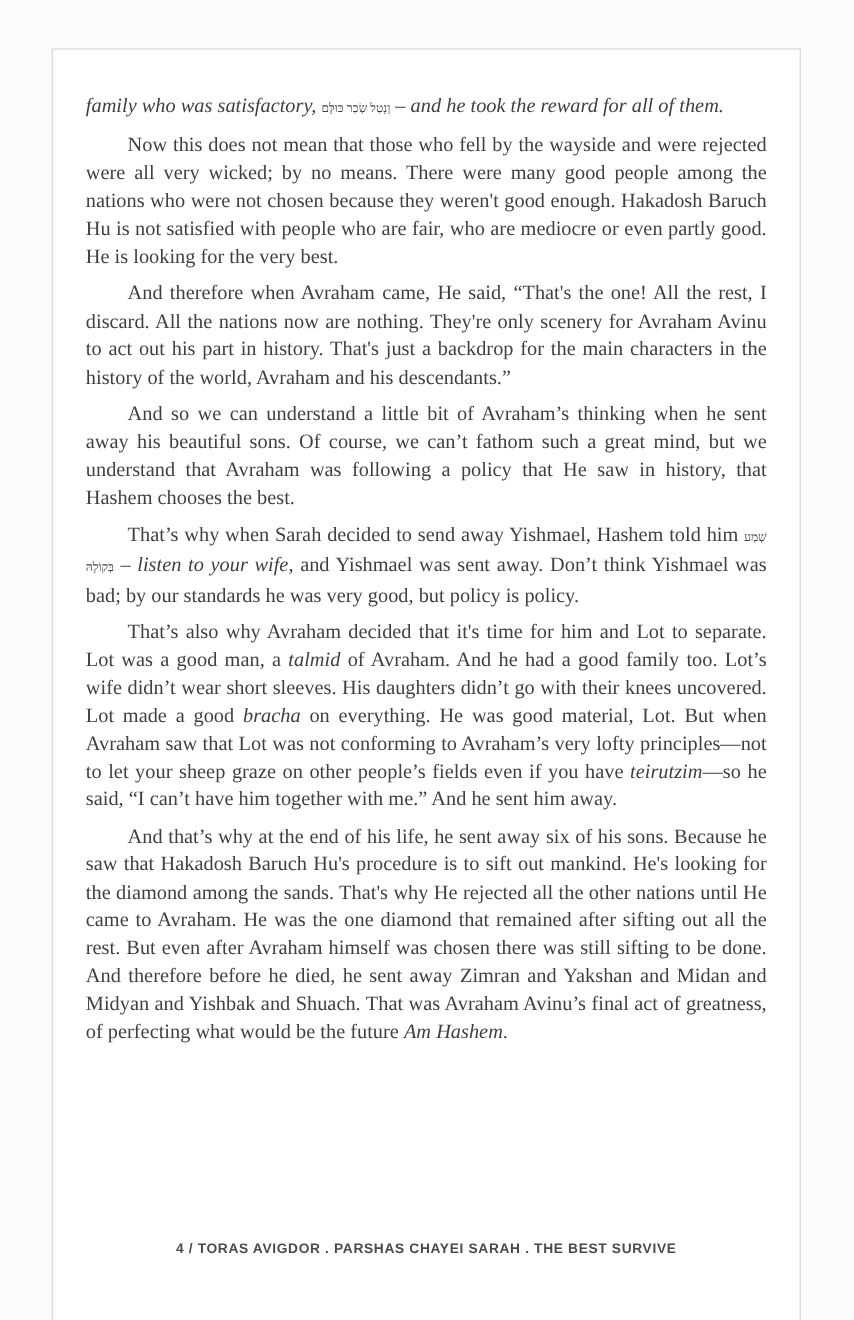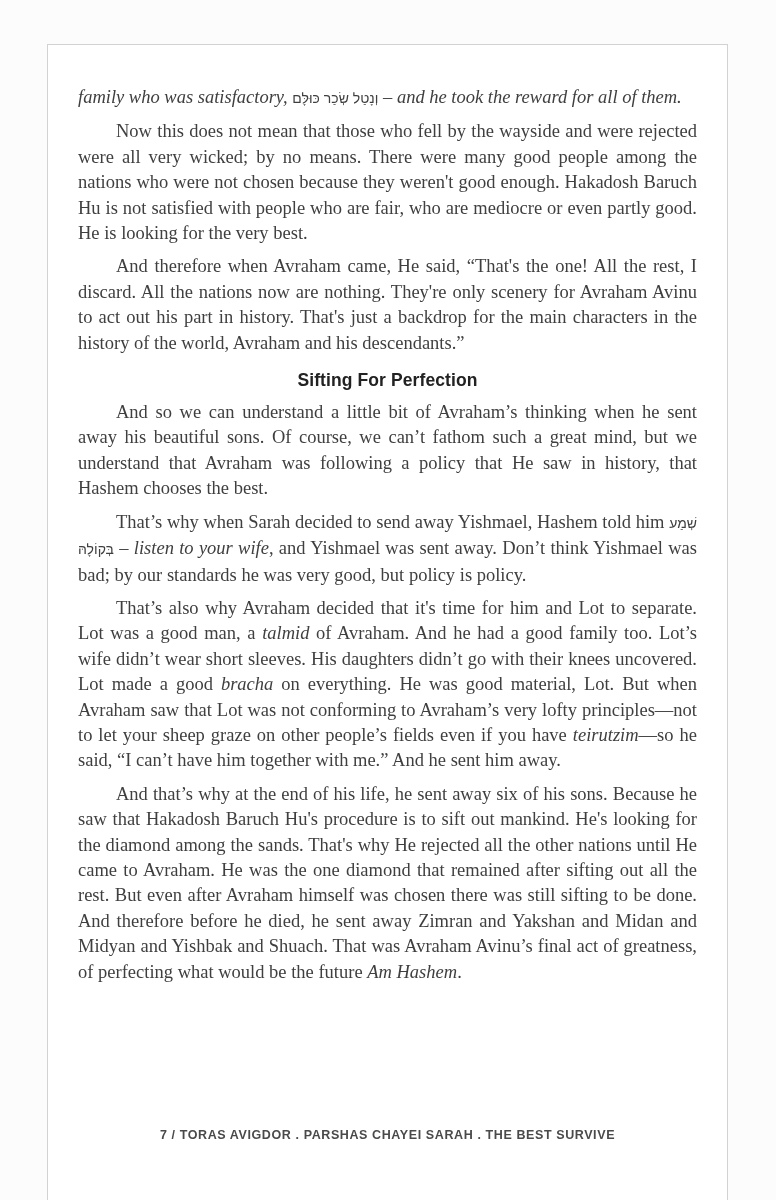--- a/index.html
+++ b/index.html
@@ -39,22 +39,22 @@
     line-height: 22px;
     color: var(--heading-text, #222222);
     text-align: center;
     letter-spacing: 0.1px;
     margin: 13px 0 9px 0;
   }
   .run-italic { font-style: italic; margin-top: 31px; }
   .run-normal { font-style: normal; }
   .run-hebrew {
     font-style: normal;
-    font-family: Liberation Sans, sans-serif;
-    font-size: 14px;
+    font-family: Liberation Serif, serif;
+    font-size: 11px;
     unicode-bidi: isolate;
     direction: rtl;
   }
   .page-footer {
     position: absolute;
     left: 0; top: 1083px;
     width: 100%;
     text-align: center;
     font-family: "Liberation Sans", "DejaVu Sans", sans-serif;
     font-weight: 700;
@@ -65,21 +65,20 @@
 </style>
 </head>
 <body>
 
 <div class="canvas">
   <div class="page">
     <div class="page-body">
         <p class="para no-indent"><span class="run-italic">family who was satisfactory, </span><span class="run-hebrew">וְנָטַל שְׂכַר כּוּלָּם</span><span class="run-italic"> – and he took the reward for all of them.</span></p>
         <p class="para"><span class="run-normal">Now this does not mean that those who fell by the wayside and were rejected were all very wicked; by no means. There were many good people among the nations who were not chosen because they weren't good enough. Hakadosh Baruch Hu is not satisfied with people who are fair, who are mediocre or even partly good. He is looking for the very best.</span></p>
         <p class="para"><span class="run-normal">And therefore when Avraham came, He said, “That's the one! All the rest, I discard. All the nations now are nothing. They're only scenery for Avraham Avinu to act out his part in history. That's just a backdrop for the main characters in the history of the world, Avraham and his descendants.”</span></p>
-        <h2 class="section-heading">Sifting For Perfection</h2>
         <p class="para"><span class="run-normal">And so we can understand a little bit of Avraham’s thinking when he sent away his beautiful sons. Of course, we can’t fathom such a great mind, but we understand that Avraham was following a policy that He saw in history, that Hashem chooses the best.</span></p>
         <p class="para"><span class="run-normal">That’s why when Sarah decided to send away Yishmael, Hashem told him </span><span class="run-hebrew">שְׁמַע בְּקוֹלָהּ</span><span class="run-normal"> – </span><span class="run-italic">listen to your wife</span><span class="run-normal">, and Yishmael was sent away. Don’t think Yishmael was bad; by our standards he was very good, but policy is policy.</span></p>
         <p class="para"><span class="run-normal">That’s also why Avraham decided that it's time for him and Lot to separate. Lot was a good man, a </span><span class="run-italic">talmid</span><span class="run-normal"> of Avraham. And he had a good family too. Lot’s wife didn’t wear short sleeves. His daughters didn’t go with their knees uncovered. Lot made a good </span><span class="run-italic">bracha</span><span class="run-normal"> on everything. He was good material, Lot. But when Avraham saw that Lot was not conforming to Avraham’s very lofty principles—not to let your sheep graze on other people’s fields even if you have </span><span class="run-italic">teirutzim</span><span class="run-normal">—so he said, “I can’t have him together with me.” And he sent him away.</span></p>
         <p class="para"><span class="run-normal">And that’s why at the end of his life, he sent away six of his sons. Because he saw that Hakadosh Baruch Hu's procedure is to sift out mankind. He's looking for the diamond among the sands. That's why He rejected all the other nations until He came to Avraham. He was the one diamond that remained after sifting out all the rest. But even after Avraham himself was chosen there was still sifting to be done. And therefore before he died, he sent away Zimran and Yakshan and Midan and Midyan and Yishbak and Shuach. That was Avraham Avinu’s final act of greatness, of perfecting what would be the future </span><span class="run-italic">Am Hashem</span><span class="run-normal">.</span></p>
       </div>
-    <div class="page-footer">7 / TORAS AVIGDOR . PARSHAS CHAYEI SARAH . THE BEST SURVIVE</div>
+    <div class="page-footer">4 / TORAS AVIGDOR . PARSHAS CHAYEI SARAH . THE BEST SURVIVE</div>
   </div>
 </div>
 
 </body></html>

